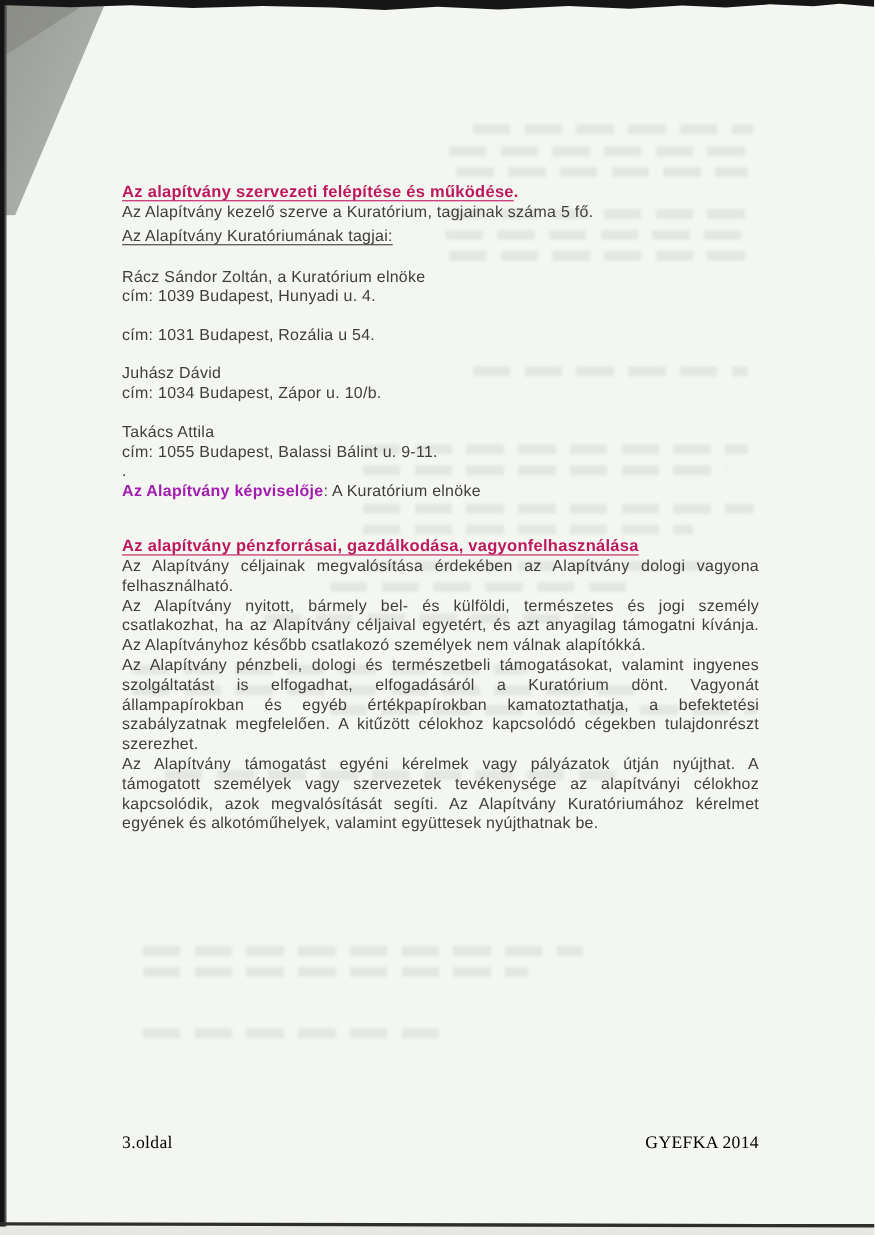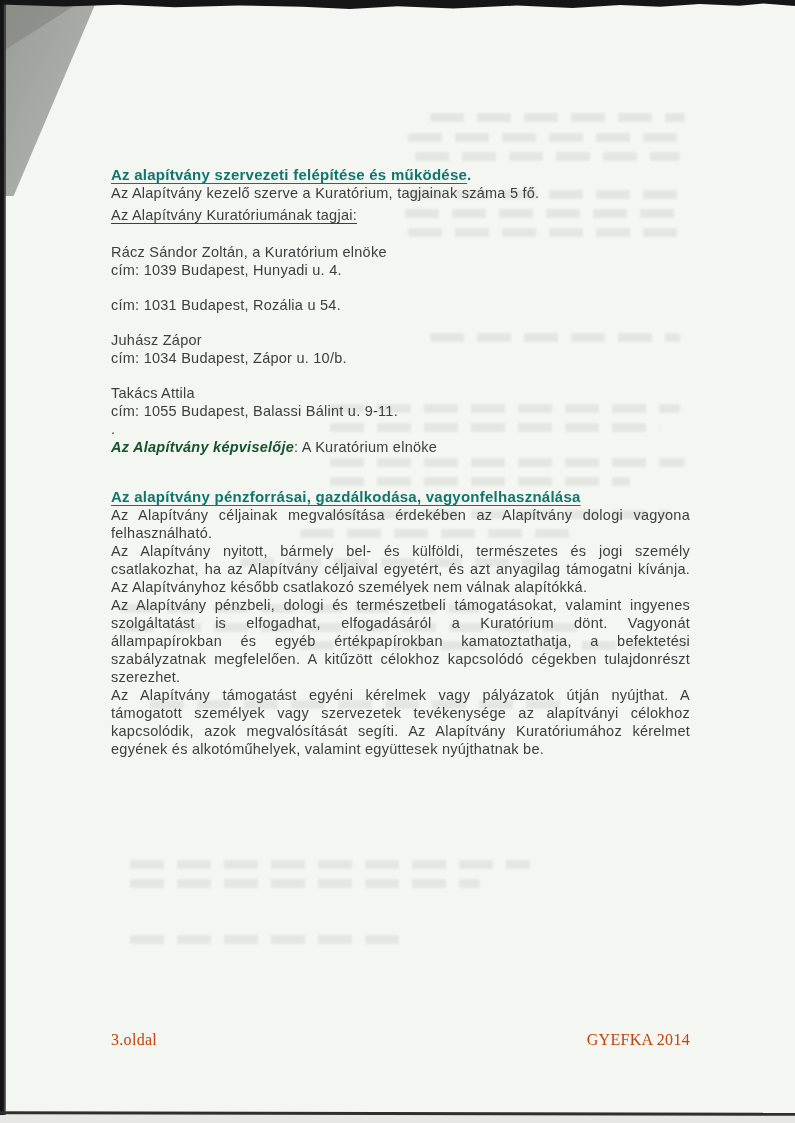--- a/index.html
+++ b/index.html
@@ -54,41 +54,41 @@
     filter: blur(1.3px);
     border-radius: 2px;
   }
   
   .content {
     position: absolute; left: 111px; top: 166px; width: 579px;
     color: #3e3e3e;
     font-size: 14.5px; line-height: 18px; letter-spacing: 0.25px;
   }
   .content p, .content h1, .content h2 { margin: 0; padding: 0; }
-  h1, h2 { font-size: 15px; font-weight: bold; color: #0f766e; }
+  h1, h2 { font-size: 15px; font-weight: bold; color: #be185d; }
   .u {
     text-decoration: underline;
     text-underline-offset: 3px;
     text-decoration-thickness: 1.4px;
   }
   .intro { margin-top: 17px; }
   .subheading { margin-top: 4px; display: inline-block; text-decoration: underline; }
   .members { margin-top: 19px; }
   .member + .member { margin-top: 17px; }
   .member .name { text-align: justify; }
   .stray { margin-top: 14px; }
   .rep { margin-top: 26px; }
-  .rep strong { color: #14532d; font-style: italic; }
+  .rep strong { color: #a21caf; }
   .sec2-heading { margin-top: 32px; display: inline-block; }
   .para { margin-top: 17px; text-align: justify; }
   .footer {
     position: absolute; left: 111px; top: 1031px; width: 579px;
     display: flex; justify-content: space-between; align-items: baseline;
     font-family: "Liberation Serif", serif;
-    font-size: 16px; color: #c2410c; letter-spacing: 0.3px;
+    font-size: 16px; color: #000000; letter-spacing: 0.3px;
   }
 </style>
 </head>
 <body>
 
 <div class="paper"></div>
 
 <div>
   <div class="ghost" style="top:113px;left:430px;width:255px;"></div>
   <div class="ghost" style="top:133px;left:408px;width:280px;"></div>
@@ -130,21 +130,21 @@
 
   <div class="members">
     <div class="member">
       <p class="name">Rácz Sándor Zoltán, a Kuratórium elnöke</p>
       <p class="addr">cím: 1039 Budapest, Hunyadi u. 4.</p>
     </div>
     <div class="member">
       <p class="addr">cím: 1031 Budapest, Rozália u 54.</p>
     </div>
     <div class="member">
-      <p class="name">Juhász Zápor</p>
+      <p class="name">Juhász Dávid</p>
       <p class="addr">cím: 1034 Budapest, Zápor u. 10/b.</p>
     </div>
     <div class="member">
       <p class="name">Takács Attila</p>
       <p class="addr">cím: 1055 Budapest, Balassi Bálint u. 9-11.</p>
     </div>
   </div>
 
   <p class="stray">.</p>
 

